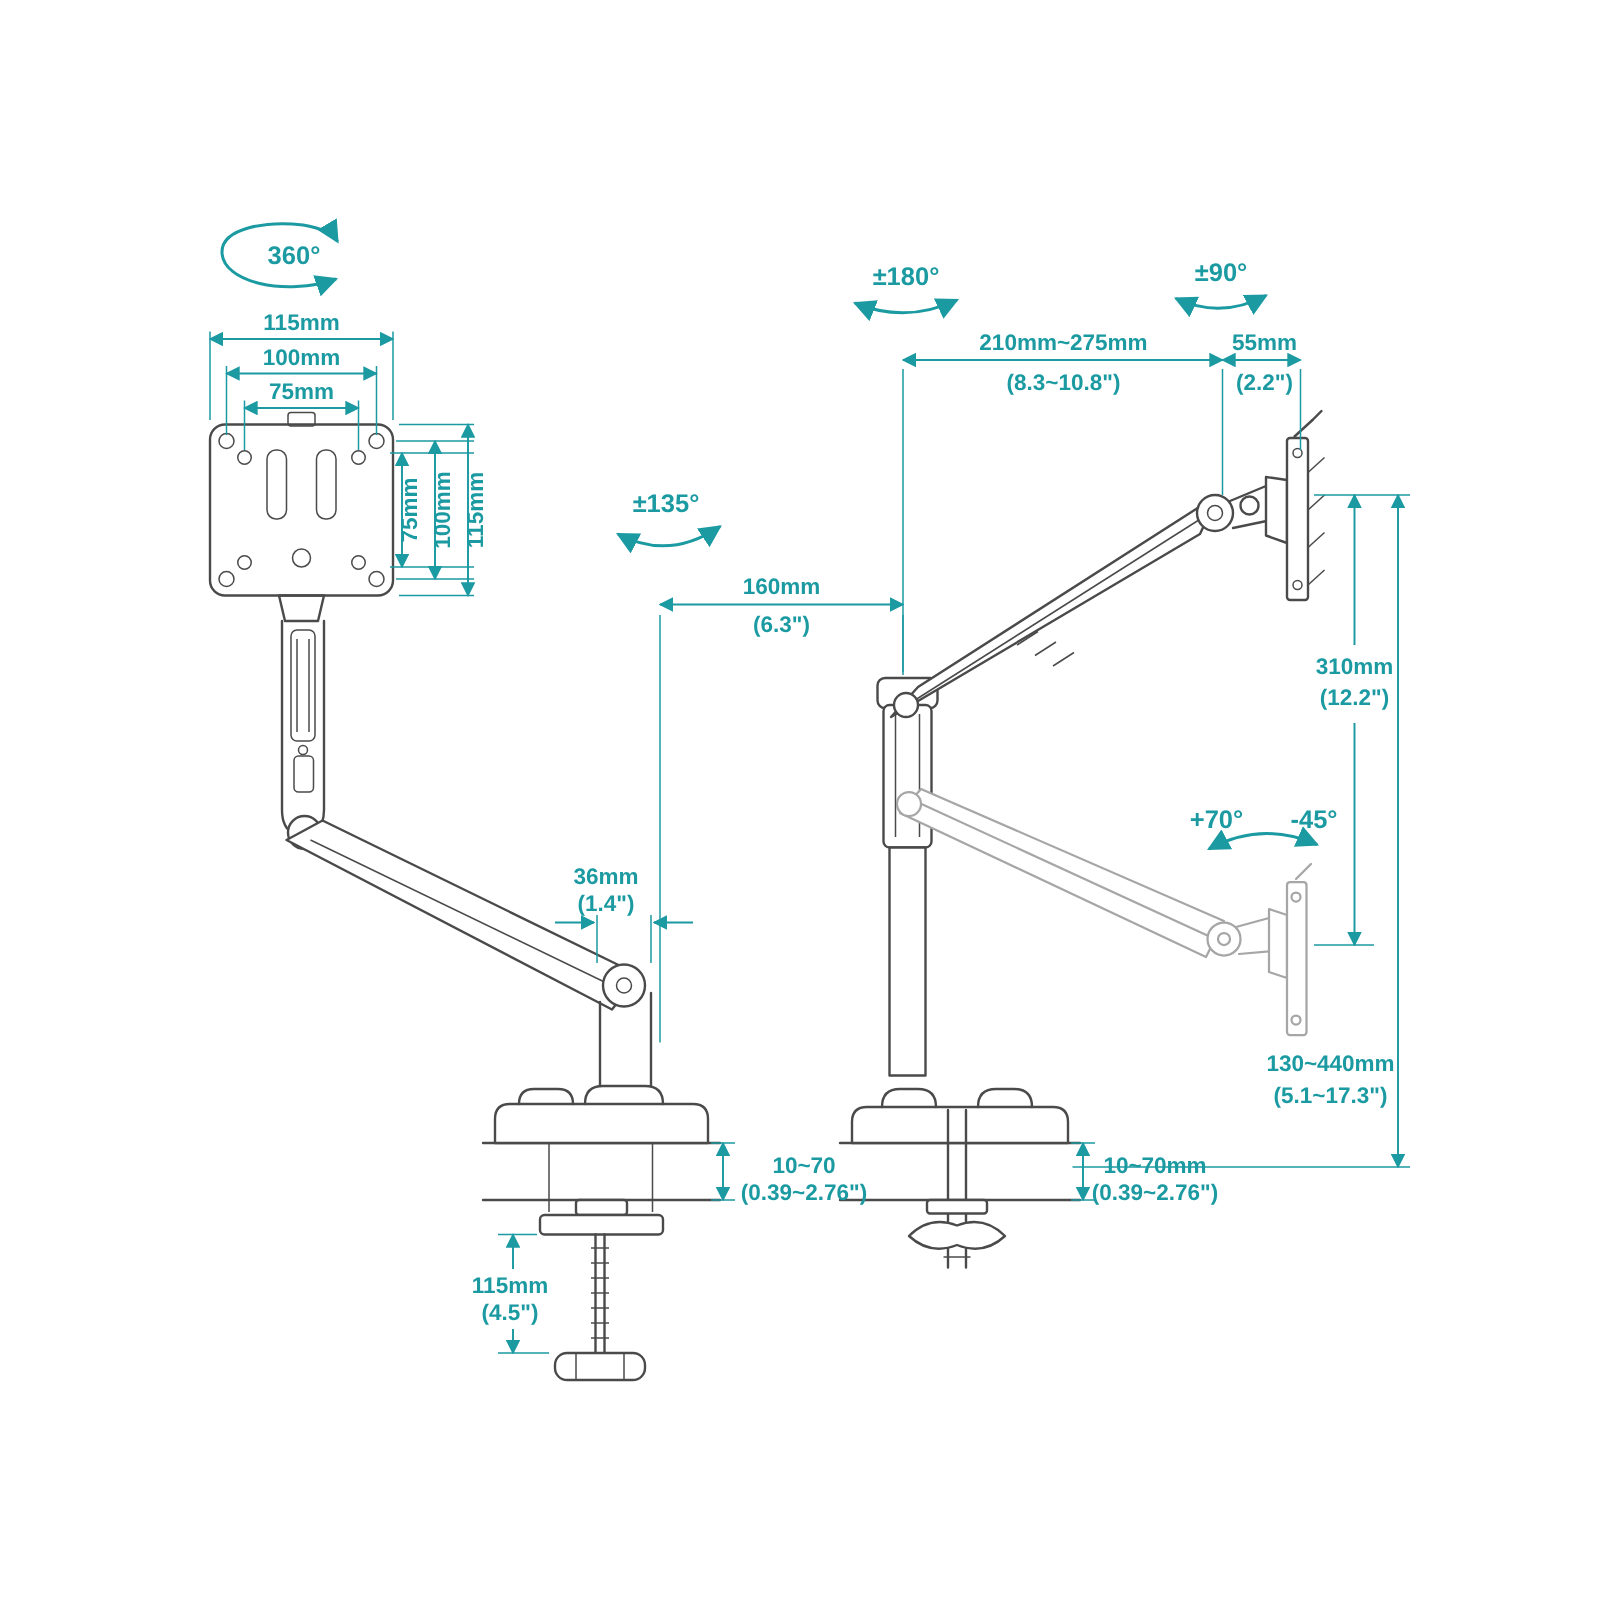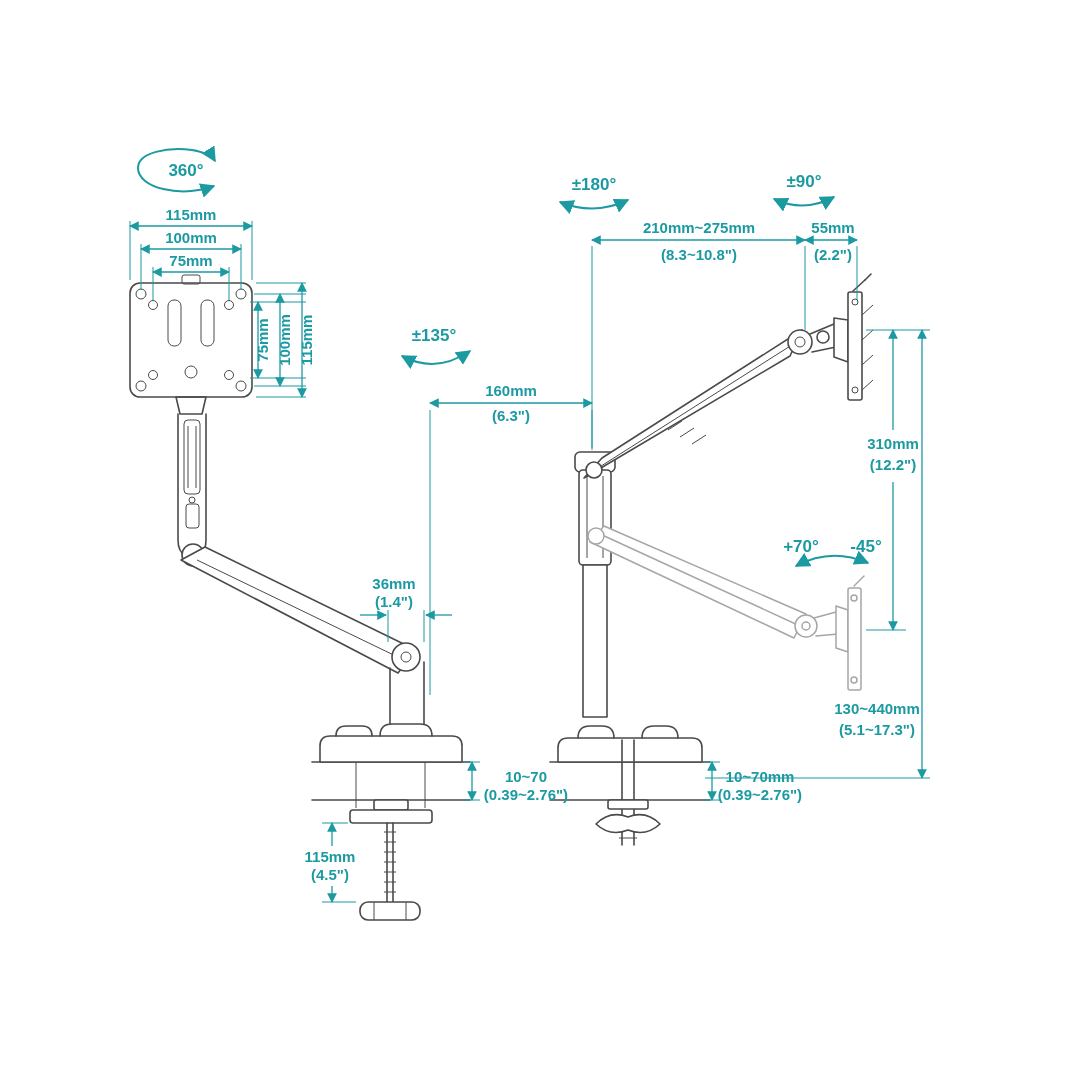--- a/index.html
+++ b/index.html
@@ -1,17 +1,17 @@
 <!DOCTYPE html>
 <html><head>
 <meta charset="utf-8">
 <style>
   html,body{margin:0;padding:0;background:#ffffff;}
   .stage{position:relative;width:947px;height:1079px;background:#fff;overflow:hidden;
-         font-family:"Liberation Sans",sans-serif;}
+         font-family:"Liberation Sans",sans-serif;padding-left:10px;}
   
   .t-dim{font:600 15px "Liberation Sans",sans-serif;fill:#1b9aa2;text-anchor:middle;}
   .t-ang{font:700 17px "Liberation Sans",sans-serif;fill:#1b9aa2;text-anchor:middle;}
   
   .ln-dim{stroke:#1b9aa2;stroke-width:1.3;fill:none;}
   .ln-ext{stroke:#1b9aa2;stroke-width:1;fill:none;}
   .ln-arc{stroke:#1b9aa2;stroke-width:2;fill:none;}
   
   .dw{stroke:#4a4a4a;stroke-width:1.6;fill:none;stroke-linejoin:round;stroke-linecap:round;}
   .dwf{stroke:#4a4a4a;stroke-width:1.6;fill:#ffffff;stroke-linejoin:round;}

